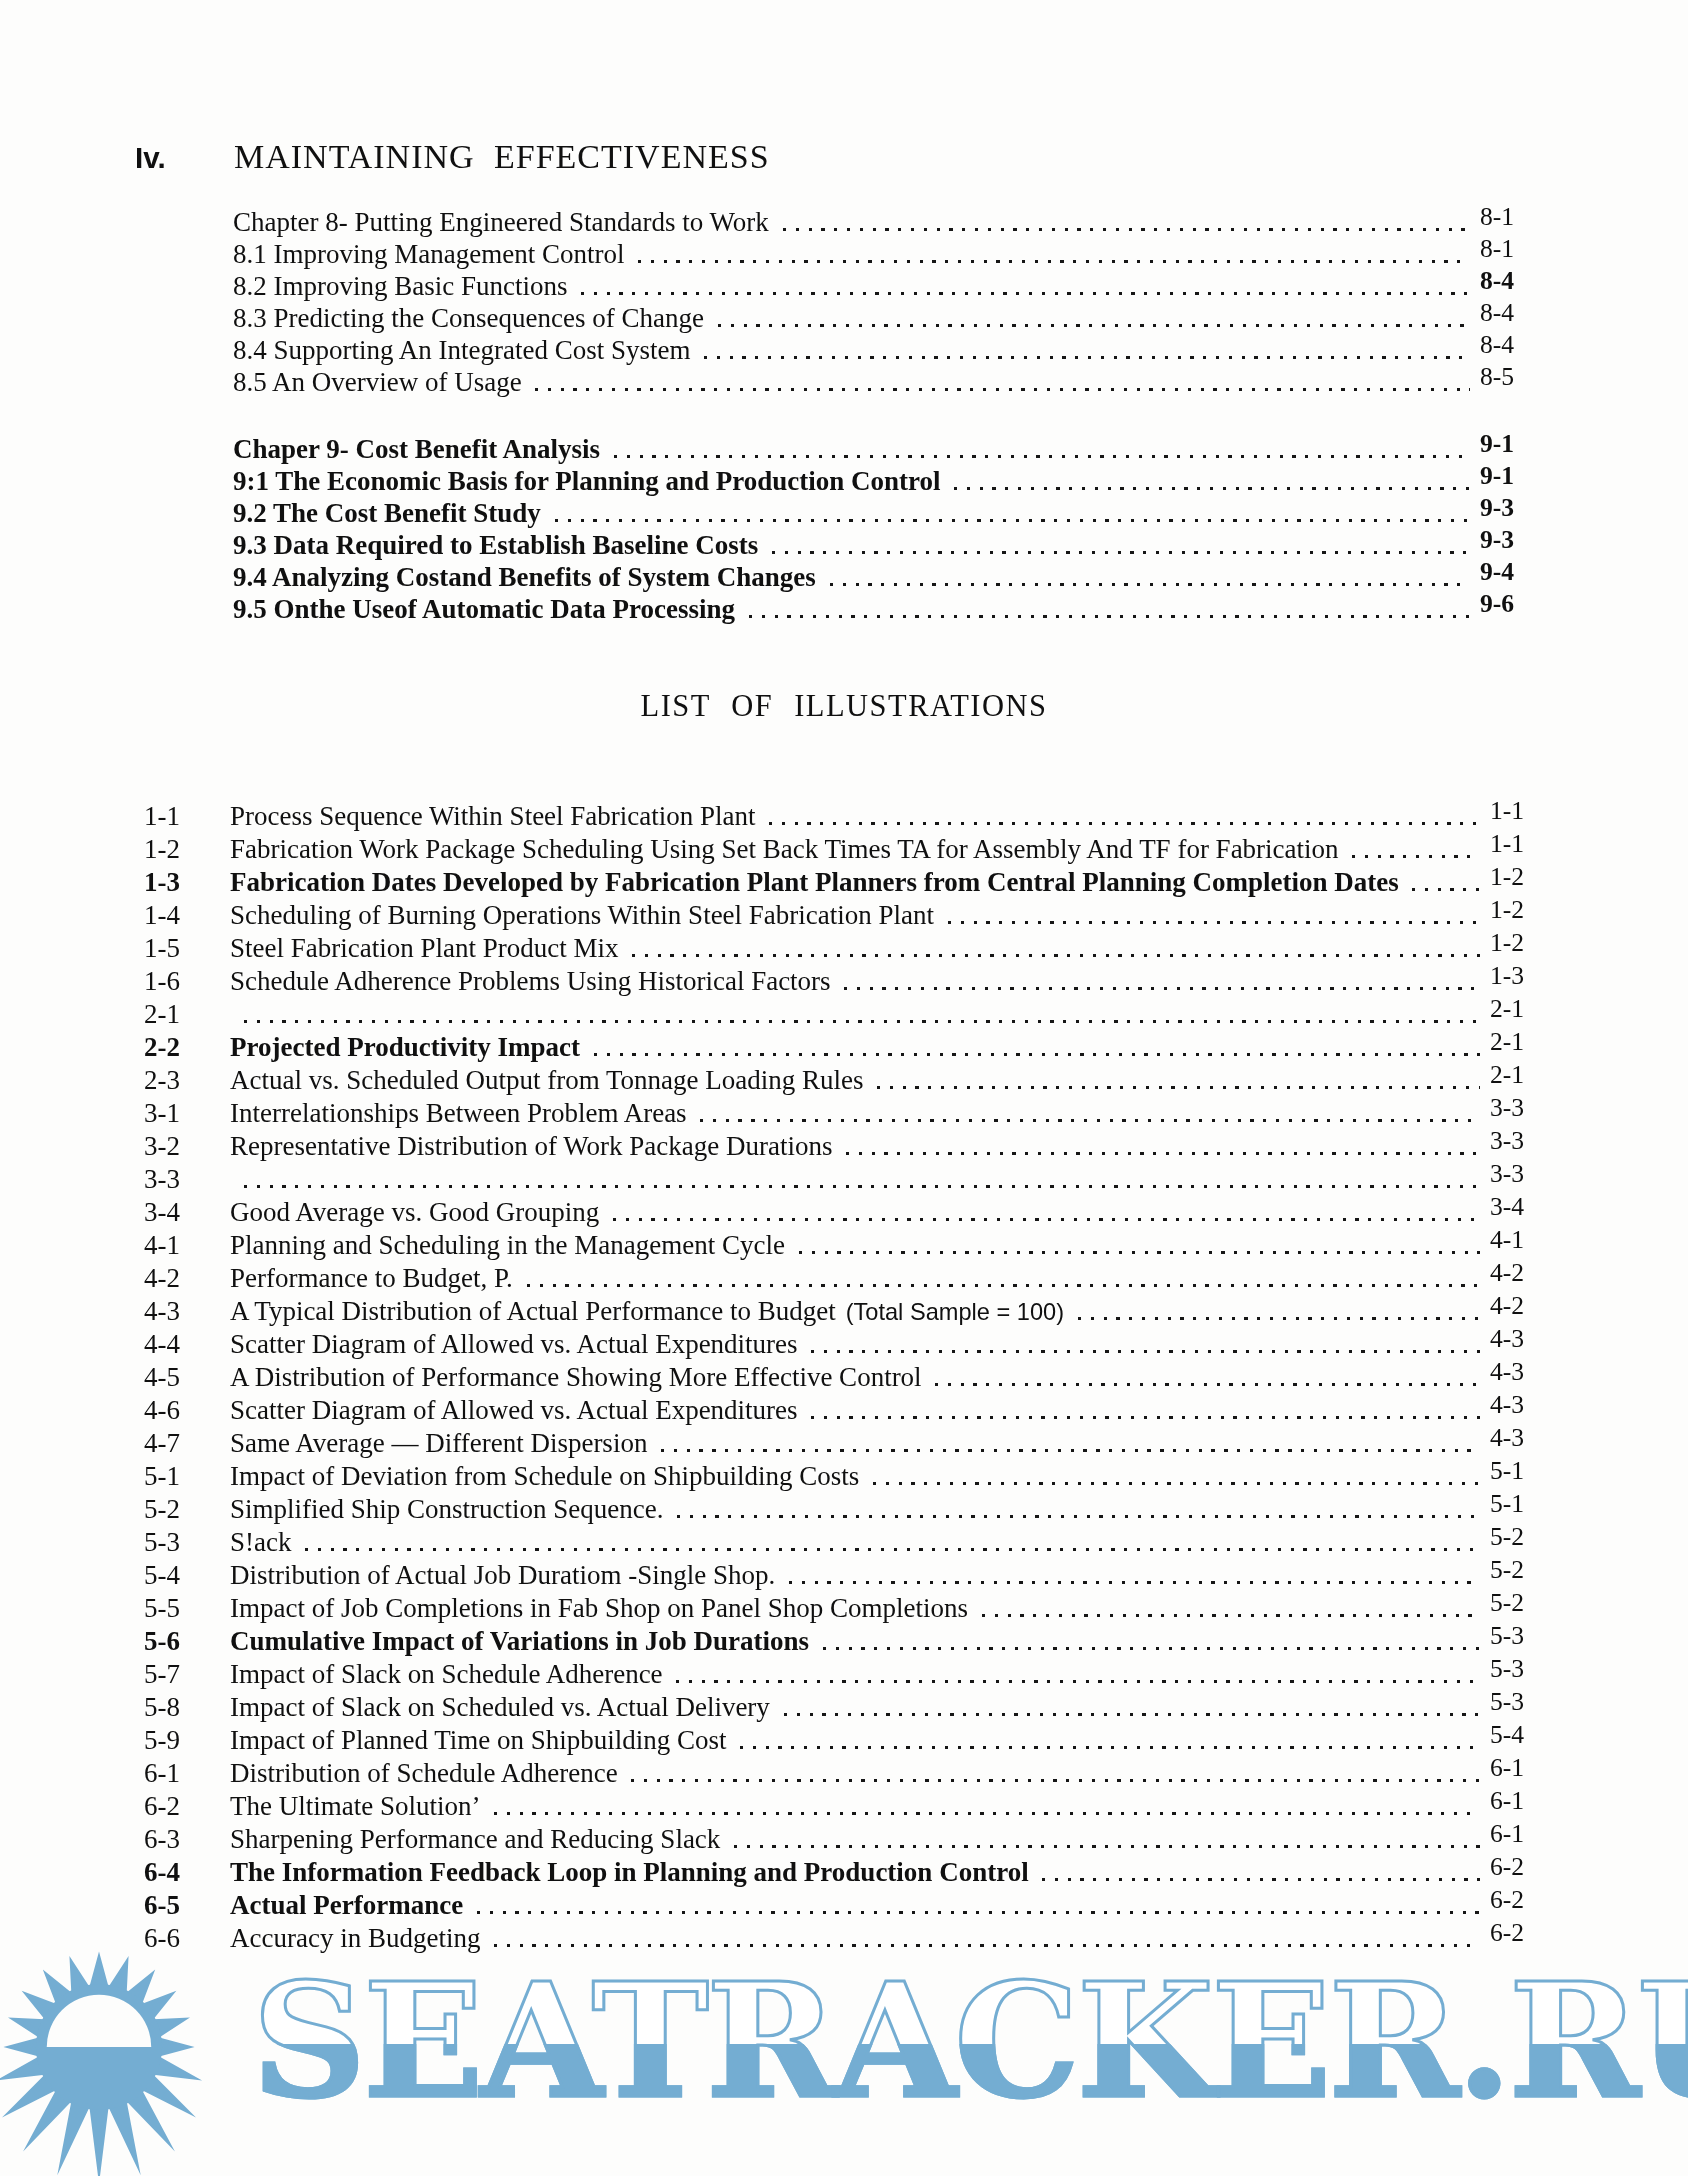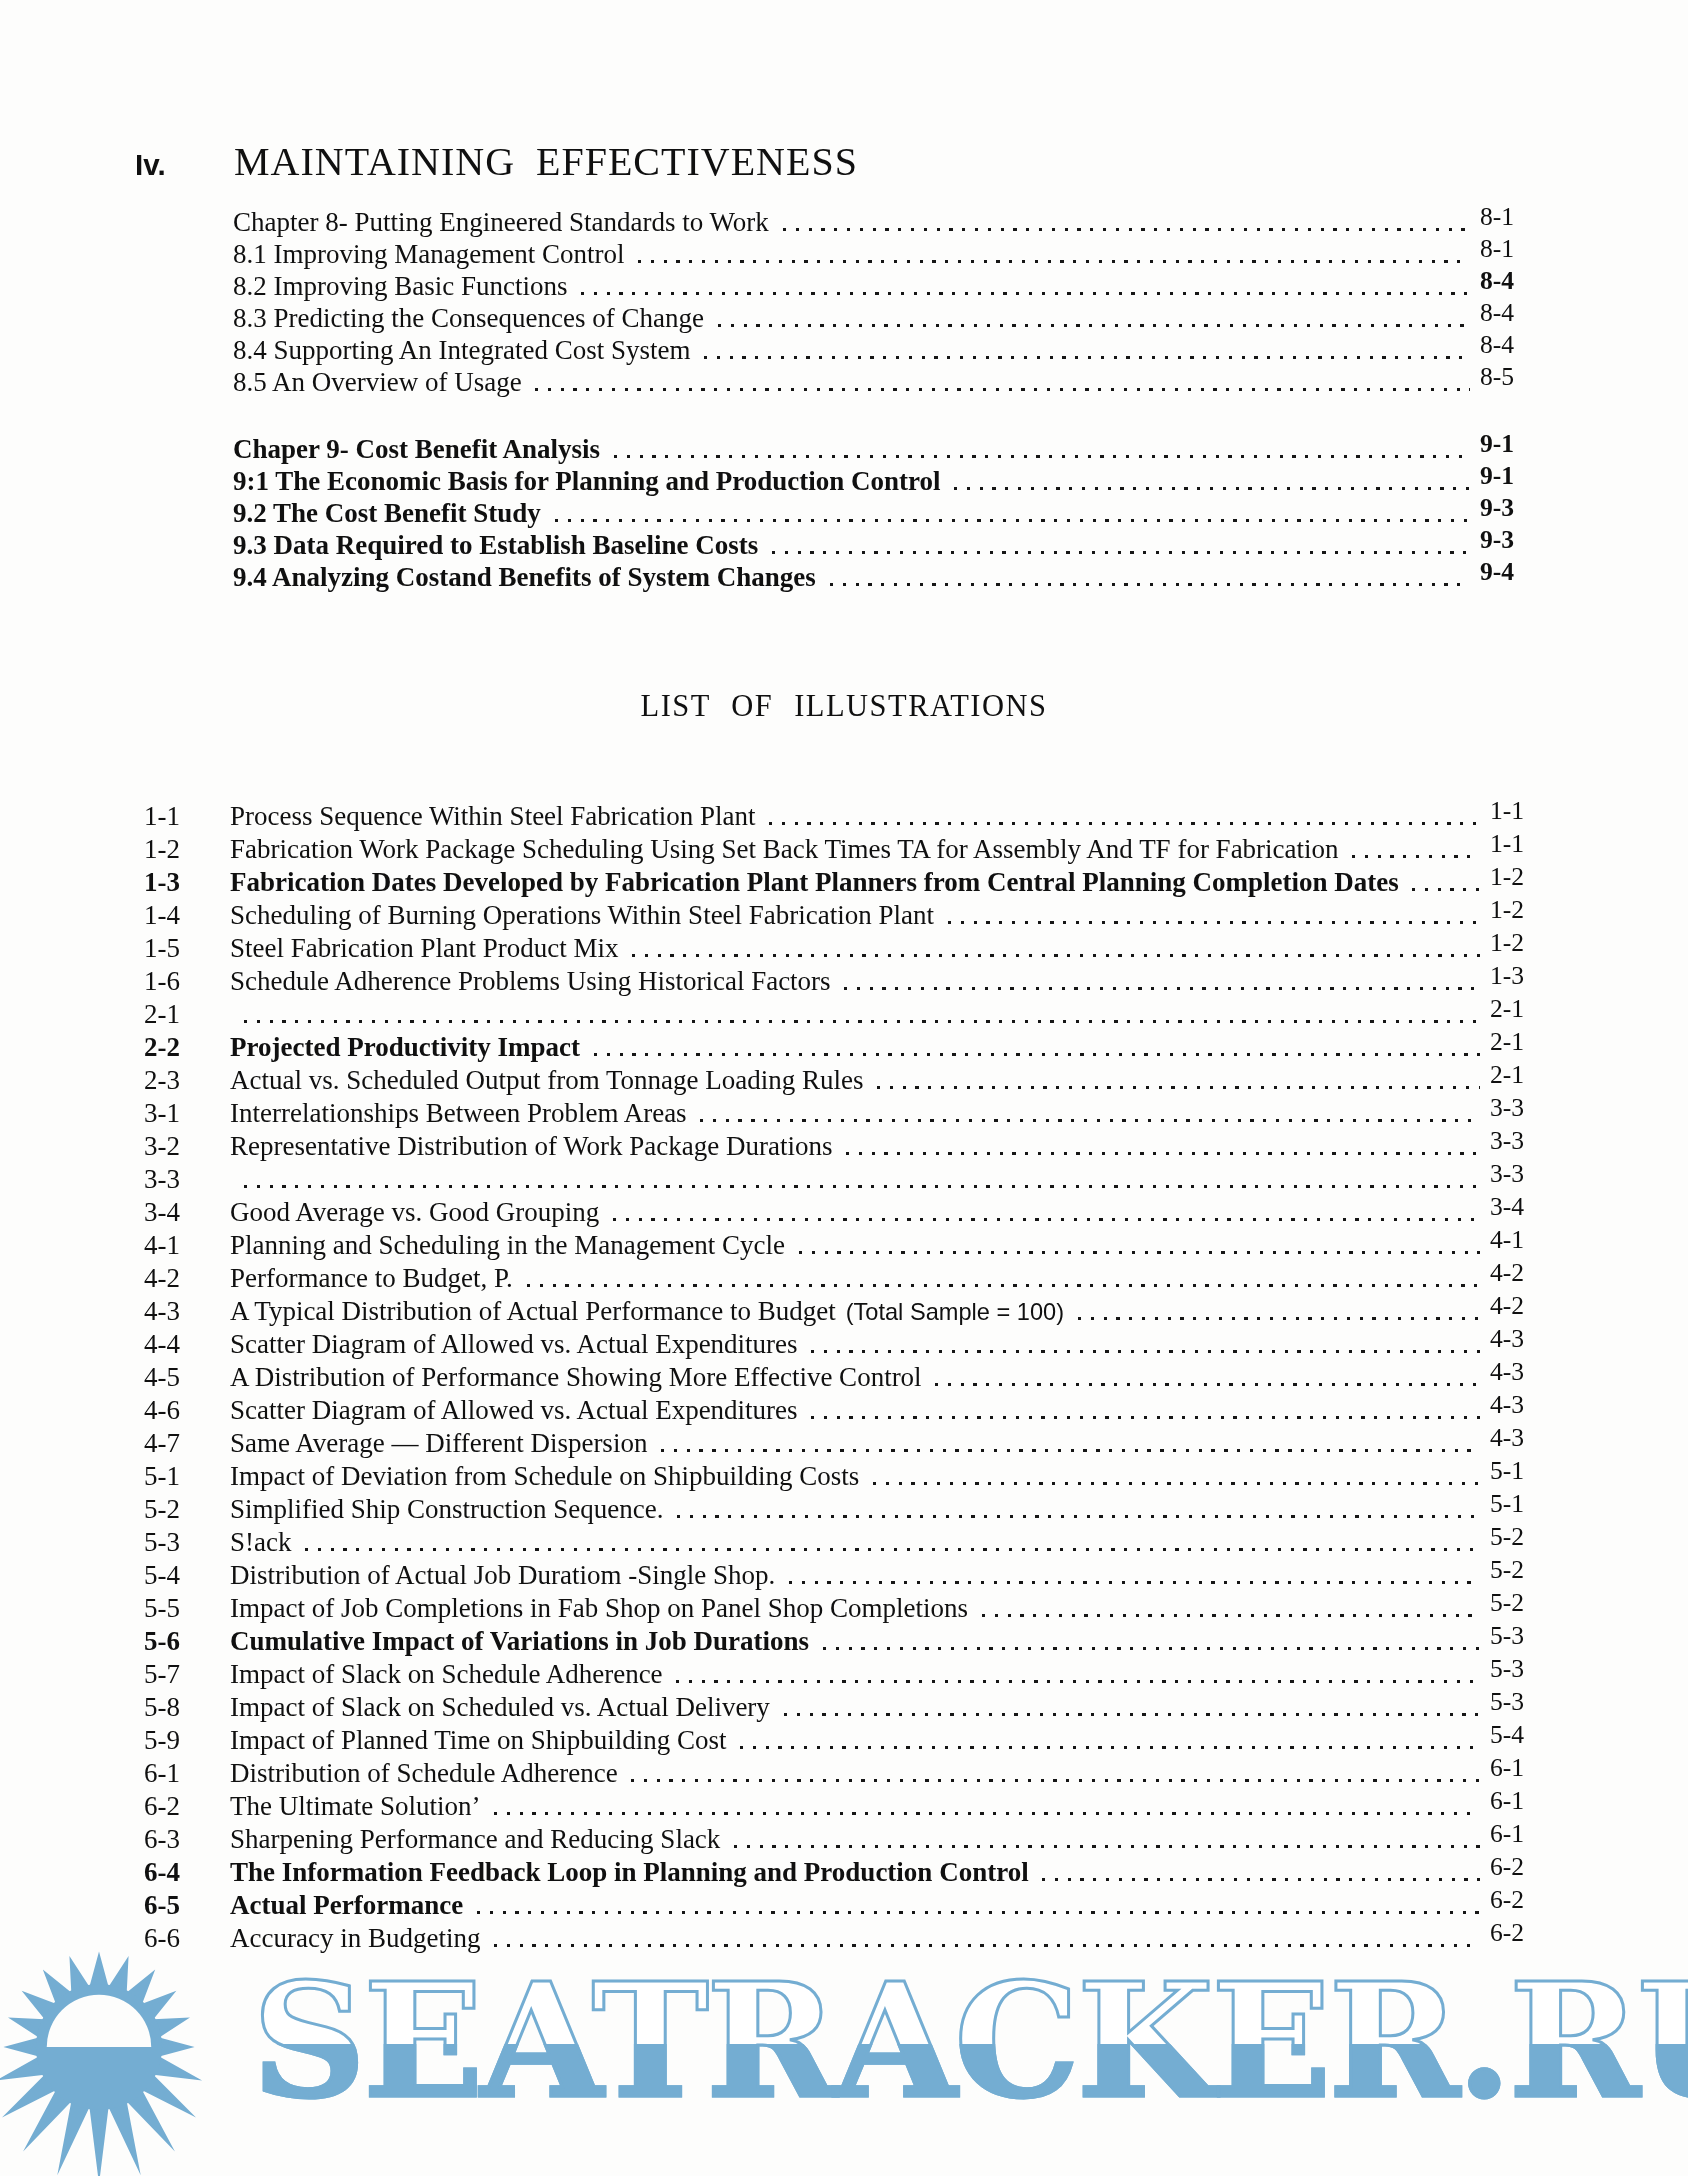--- a/index.html
+++ b/index.html
@@ -8,21 +8,21 @@
     width:1688px; height:2176px;
     background:#fdfdfc;
     overflow:hidden;
     font-family:"Liberation Serif","DejaVu Serif",serif;
     color:#101010;
   }
 
   
   .header { position:absolute; top:138px; left:135px; display:flex; align-items:baseline; }
   .roman { font-family:"Liberation Sans",sans-serif; font-weight:bold; font-size:29.6px; width:99px; }
-  .section-title { font-size:40px; letter-spacing:1px; word-spacing:9.9px; }
+  .section-title { font-size:34px; letter-spacing:1px; word-spacing:9.9px; }
 
   
   .toc { position:absolute; left:233px; width:1308px; }
   #toc8 { top:207px; }
   #toc9 { top:434px;font-weight:bold; }
   .row { display:flex; align-items:baseline; height:32px; font-size:27px; white-space:nowrap; }
   .ill-row { height:33px; font-size:27px; }
   .row.bold .label, .row.bold .ill-num { font-weight:bold; }
   .label { flex:0 0 auto; }
   .leader {
@@ -114,20 +114,25 @@
       <div class="row">
         <span class="label">9.3 Data Required to Establish Baseline Costs</span>
         <span class="leader"></span>
         <span class="pagenum">9-3</span>
       </div>
       <div class="row">
         <span class="label">9.4 Analyzing Costand Benefits of System Changes</span>
         <span class="leader"></span>
         <span class="pagenum">9-4</span>
       </div>
+      <div class="row">
+        <span class="label">9.5 Onthe Useof Automatic Data Processing</span>
+        <span class="leader"></span>
+        <span class="pagenum">9-6</span>
+      </div>
     </div>
 
   <div class="list-title">LIST OF ILLUSTRATIONS</div>
 
   <div class="ills" id="ills">
       <div class="row ill-row">
         <span class="ill-num">1-1</span>
         <span class="label">Process Sequence Within Steel Fabrication Plant</span>
         <span class="leader"></span>
         <span class="pagenum">1-1</span>

